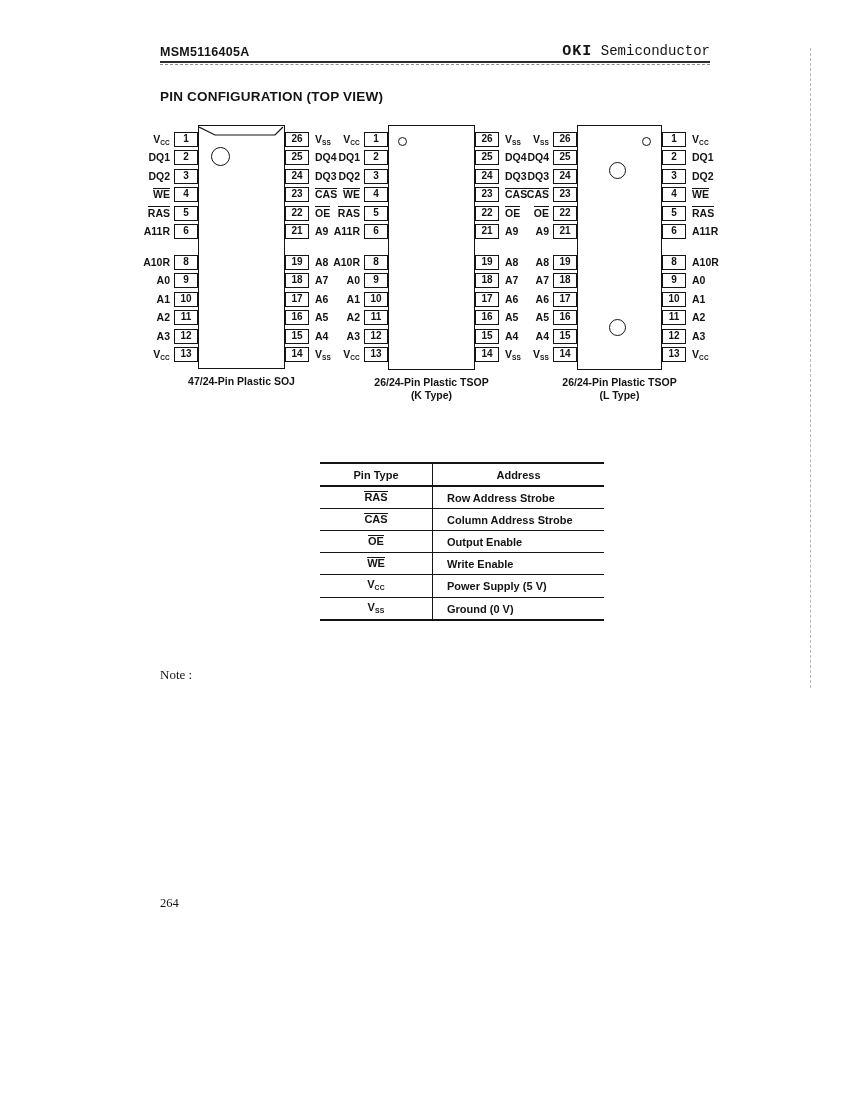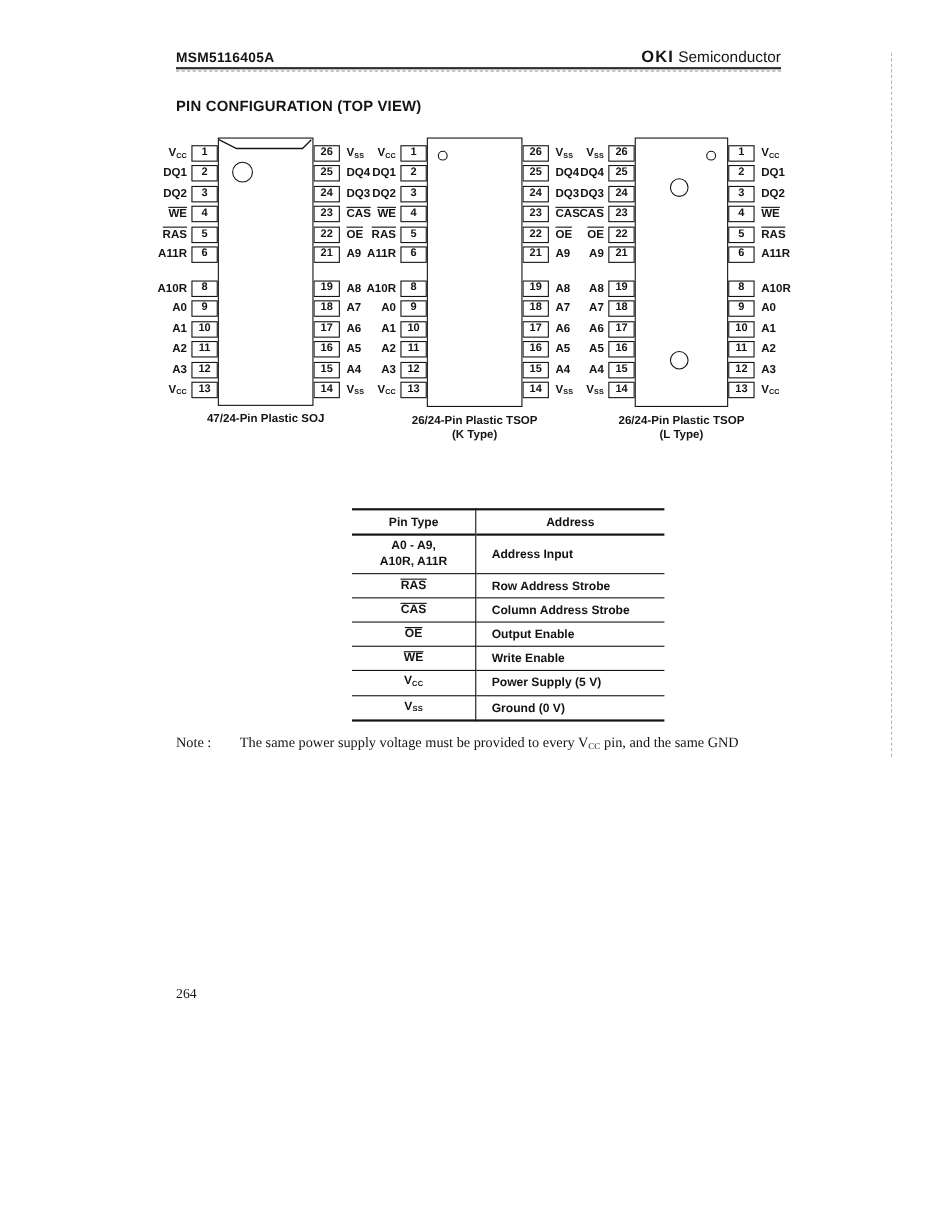--- a/index.html
+++ b/index.html
@@ -7,21 +7,21 @@
     position:relative;
     width:850px;height:1100px;
     background:#ffffff;
     font-family:"Liberation Sans", sans-serif;
     color:#141414;
     overflow:hidden;
   }
   .abs{position:absolute;}
   
   .doc-number{left:160px;top:45px;font-size:12.5px;font-weight:bold;letter-spacing:0.3px;}
-  .brand{top:43px;right:140px;font-family:Liberation Sans, sans-serif;font-size:14px;white-space:nowrap;}
+  .brand{top:43px;right:140px;font-family:Liberation Mono, monospace;font-size:14px;white-space:nowrap;}
   .brand .logo{font-weight:bold;font-size:15px;letter-spacing:1px;}
   .rule-main{left:160px;top:61px;width:550px;height:2.2px;background:#2d2d2d;}
   .rule-fuzz{left:160px;top:64px;width:550px;border-top:1px dashed #8f8f8f;}
   .section-title{left:160px;top:89px;font-size:13.5px;font-weight:bold;letter-spacing:0.2px;}
   
   .chip-body{position:absolute;border:1.4px solid #141414;background:#fff;box-sizing:border-box;}
   .pin-box{
     position:absolute;box-sizing:border-box;
     border:1.4px solid #141414;background:#fff;
     width:24px;height:15px;
@@ -234,25 +234,20 @@
   <div class="abs pin-table">
     <table>
       <thead>
         <tr>
           <th>Pin Type</th>
           <th>Address</th>
         </tr>
       </thead>
       <tbody id="table-body">
           <tr>
-            <td class="pin-cell">A0 - A9,
-A10R, A11R</td>
-            <td>Address Input</td>
-          </tr>
-          <tr>
             <td class="pin-cell"><span class="ovl">RAS</span></td>
             <td>Row Address Strobe</td>
           </tr>
           <tr>
             <td class="pin-cell"><span class="ovl">CAS</span></td>
             <td>Column Address Strobe</td>
           </tr>
           <tr>
             <td class="pin-cell"><span class="ovl">OE</span></td>
             <td>Output Enable</td>
@@ -268,20 +263,19 @@
           <tr>
             <td class="pin-cell">V<sub class="sb">SS</sub></td>
             <td>Ground (0 V)</td>
           </tr>
         </tbody>
     </table>
   </div>
 
   <div class="abs note-label">Note :</div>
   <div class="abs note-body" id="note-body">
-      <div>The same power supply voltage must be provided to every V<sub class="sb">CC</sub> pin, and the same GND</div>
     </div>
 
   <div class="abs page-number">264</div>
 
   <div class="abs scan-line"></div>
 
 </div>
 
 </body></html>

